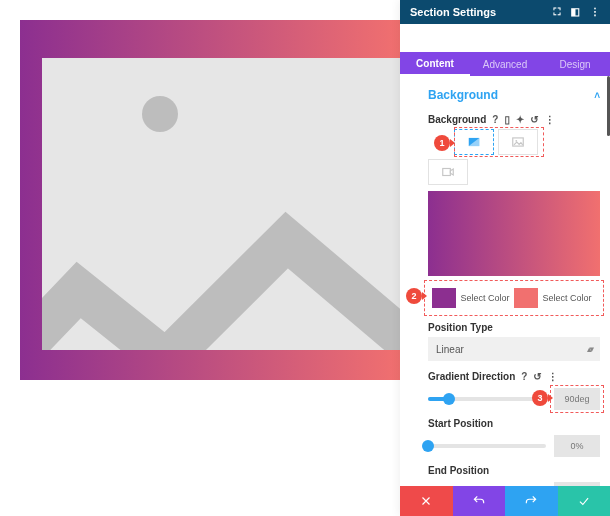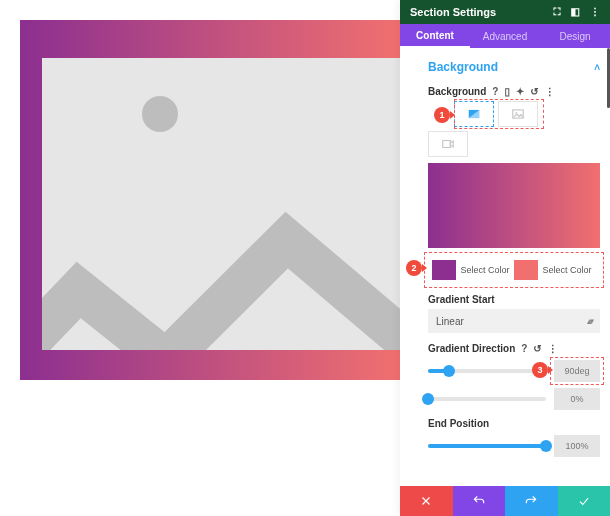--- a/index.html
+++ b/index.html
@@ -8,26 +8,26 @@
   
   .canvas-wrap { position: absolute; left: 20px; top: 20px; width: 380px; height: 360px; }
   .canvas-gradient { position: absolute; inset: 0; background: linear-gradient(90deg, #8c2f90 0%, #f1706f 100%); }
   .canvas-inner { position: absolute; left: 22px; top: 38px; right: 0; bottom: 30px; background: #e6e6e6; overflow: hidden; }
   .placeholder-sun { position: absolute; left: 100px; top: 38px; width: 36px; height: 36px; background: #bdbdbd; border-radius: 50%; }
   .placeholder-mtn { position: absolute; bottom: -40px; left: -40px; right: -40px; height: 200px; }
   .placeholder-mtn svg { width: 100%; height: 100%; }
 
   
   .panel { position: absolute; right: 0; top: 0; width: 210px; height: 100%; background: #fff; display: flex; flex-direction: column; box-shadow: -2px 0 8px rgba(0,0,0,0.06); }
-  .panel-header { background: #14532d; color: #fff; height: 24px; display: flex; align-items: center; padding: 0 10px; font-size: 11px; font-weight: 600; }
+  .panel-header { background: #0c4a6e; color: #fff; height: 24px; display: flex; align-items: center; padding: 0 10px; font-size: 11px; font-weight: 600; }
   .panel-header .title { flex: 1; }
   .panel-header .hdr-icons { display: flex; gap: 10px; font-size: 10px; }
   .hdr-icons span { cursor: pointer; }
 
-  .panel-tabs { background: #8245e6; display: flex; height: 24px; }
+  .panel-tabs { background: #8245e6; display: flex; height: 24px; margin-top: 28px; }
   .panel-tabs .tab { flex: 1; color: #fff; font-size: 10px; display: flex; align-items: center; justify-content: center; cursor: pointer; opacity: .7; }
   .panel-tabs .tab.active { opacity: 1; font-weight: 600; border-bottom: 2px solid #fff; }
 
   .panel-body { flex: 1; overflow: hidden; padding: 8px 10px 0 28px; position: relative; }
 
   .section-title-row { display: flex; align-items: center; justify-content: space-between; color: #2ea3f2; font-size: 12px; font-weight: 600; padding: 4px 0 8px; }
   .collapse-icon { font-size: 10px; color: #2ea3f2; }
 
   .field-label-row { display: flex; align-items: center; gap: 6px; font-size: 10px; font-weight: 600; color: #333; margin: 4px 0 4px; }
   .field-label-row .mini-icon { color: #555; font-size: 10px; cursor: pointer; }
@@ -153,21 +153,21 @@
       <div class="marker" style="left:-22px; top:6px;">2</div>
       <div class="dashed-box" style="left:-4px; top:-2px; right:-4px; height:36px;"></div>
       <div class="color-row">
         <div class="swatch c1"></div>
         <span class="sel-label">Select Color</span>
         <div class="swatch c2"></div>
         <span class="sel-label">Select Color</span>
       </div>
     </div>
 
-    <div class="sub-label">Gradient Start</div>
+    <div class="sub-label">Position Type</div>
     <div class="select-box">
       <span>Linear</span>
       <span class="arrows">▴▾</span>
     </div>
 
     <div class="field-label-row" style="margin-top:10px;">
       <span style="font-weight:700;">Gradient Direction</span>
       <span class="mini-icon">?</span>
       <span class="mini-icon">↺</span>
       <span class="mini-icon">⋮</span>
@@ -177,20 +177,21 @@
         <div class="slider-fill" style="width:18%;"></div>
         <div class="slider-thumb" style="left:18%;"></div>
       </div>
       <div style="position:relative;">
         <div class="marker" style="left:-22px; top:2px;">3</div>
         <div class="dashed-box" style="left:-4px; top:-3px; width:54px; height:28px;"></div>
         <div class="value-box">90deg</div>
       </div>
     </div>
 
+    <div class="sub-label">Start Position</div>
     <div class="slider-row">
       <div class="slider-track">
         <div class="slider-fill" style="width:0%;"></div>
         <div class="slider-thumb" style="left:0%;"></div>
       </div>
       <div class="value-box">0%</div>
     </div>
 
     <div class="sub-label">End Position</div>
     <div class="slider-row">

